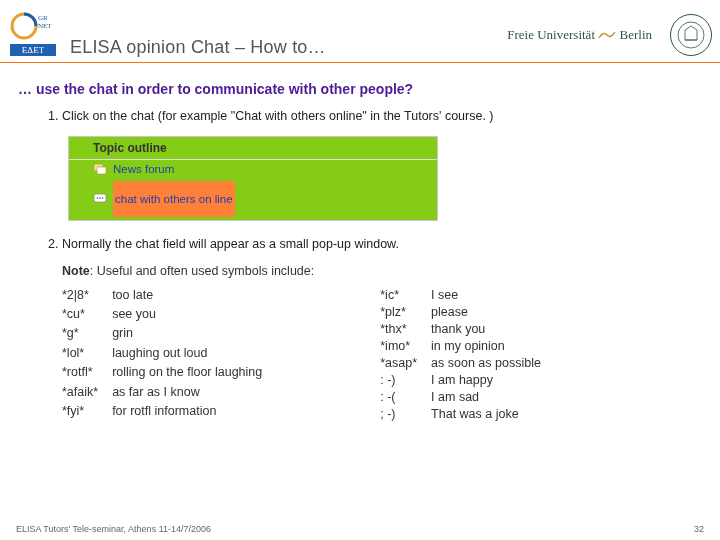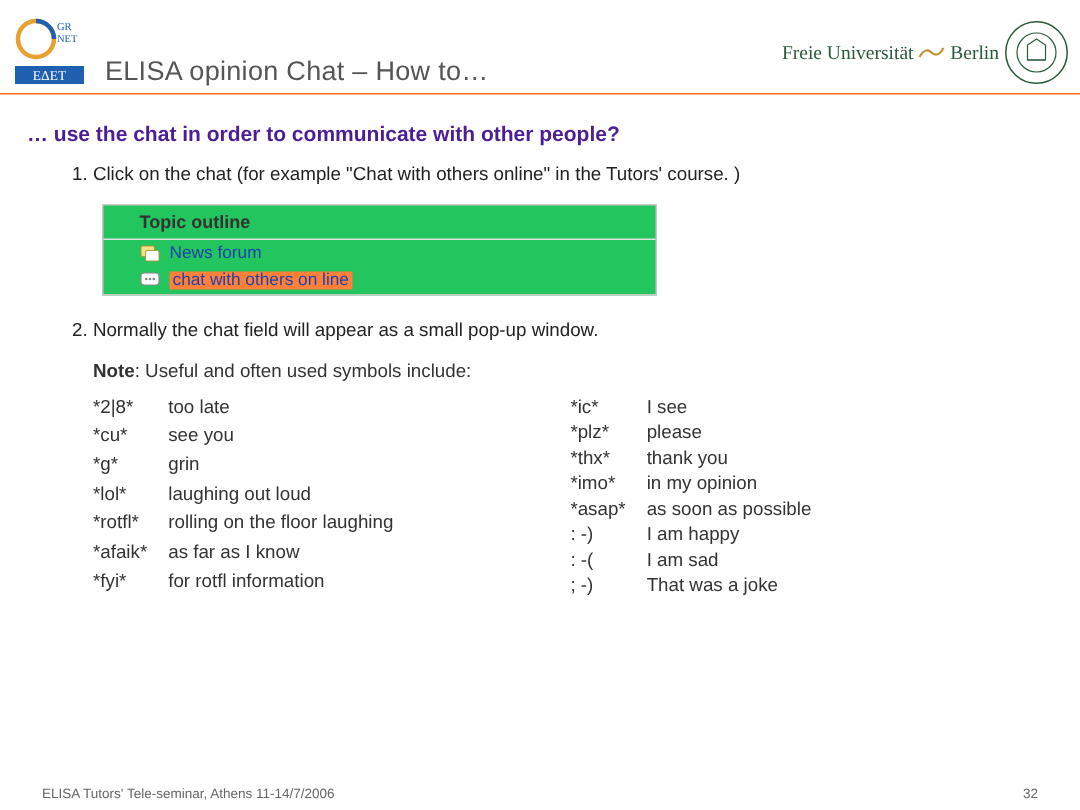--- a/index.html
+++ b/index.html
@@ -25,21 +25,21 @@
     padding-bottom: 4px;
   }
   .title-area h1 {
     font-size: 18px; font-weight: normal; color: #555;
     letter-spacing: 0.2px;
   }
   .logo-right {
     display: flex; align-items: center;
     padding-bottom: 6px;
   }
-  .fu-text { font-family: Georgia, serif; font-size: 13px; color: #2a5a3a; line-height: 1.05; margin-right: 4px; text-align: left; }
+  .fu-text { font-family: Georgia, serif; font-size: 13px; color: #2a5a3a; line-height: 1.05; margin-right: 18px; text-align: left; }
   .fu-seal {
     width: 42px; height: 42px; border: 1.5px solid #2a5a3a; border-radius: 50%;
     display: flex; align-items: center; justify-content: center;
     font-family: Georgia, serif; color: #2a5a3a; font-size: 7px; text-align: center;
   }
   .content {
     padding: 12px 18px 0 18px;
   }
   .subhead {
     font-size: 14px; font-weight: bold; color: #4c1d95;
@@ -50,21 +50,21 @@
     margin-left: 30px;
     margin-bottom: 10px;
     color: #222;
     line-height: 1.5;
   }
   .step-num { display: inline; }
   .course-box {
     margin: 4px 0 14px 50px;
     width: 370px;
     border: 1px solid #c8c8c8;
-    background: #22c55e;
+    background: #84cc16;
     font-size: 12px;
   }
   .course-sidebar {
     width: 14px; height: 100%;
     background: #cfd4e6;
     margin-right: 4px;
     align-self: stretch;
   }
   .course-head {
     display: flex; align-items: stretch;
@@ -74,37 +74,37 @@
   .course-body-row {
     display: flex; align-items: stretch;
   }
   .course-item {
     flex: 1; padding: 3px 6px;
     display: flex; align-items: center;
     gap: 6px;
     font-size: 11.5px;
   }
   .course-link { color: #2040b0; text-decoration: none; }
-  .hl { background: #ff8038; padding: 0 2px; }
+  .hl { background: #ff8038; padding: 12px 2px; }
   .mini-icon { width: 14px; height: 12px; }
   .note-line { font-size: 12.5px; margin-left: 44px; margin-top: 6px; margin-bottom: 10px; }
   .note-line b { font-weight: bold; }
   .symbols {
     display: flex;
     margin-left: 44px;
     font-size: 12.5px;
     gap: 4px;
   }
   .symcol { display: grid; grid-template-columns: auto auto; column-gap: 14px; row-gap: 3px; }
   .symcol .abbr { white-space: nowrap; }
   .symspacer { width: 110px; }
   .footer {
     position: absolute; bottom: 6px; left: 0; right: 0;
     display: flex; justify-content: space-between;
-    padding: 0 28px;
+    padding: 0 16px;
     font-size: 9px; color: #666; align-items: center;
   }
 </style>
 </head>
 <body>
 
 <div class="header">
   <div class="logo-left">
     <svg width="54" height="54" viewBox="0 0 54 54">
       <rect x="1" y="1" width="52" height="52" fill="#fff" stroke="#bbb" stroke-width="0"></rect>

